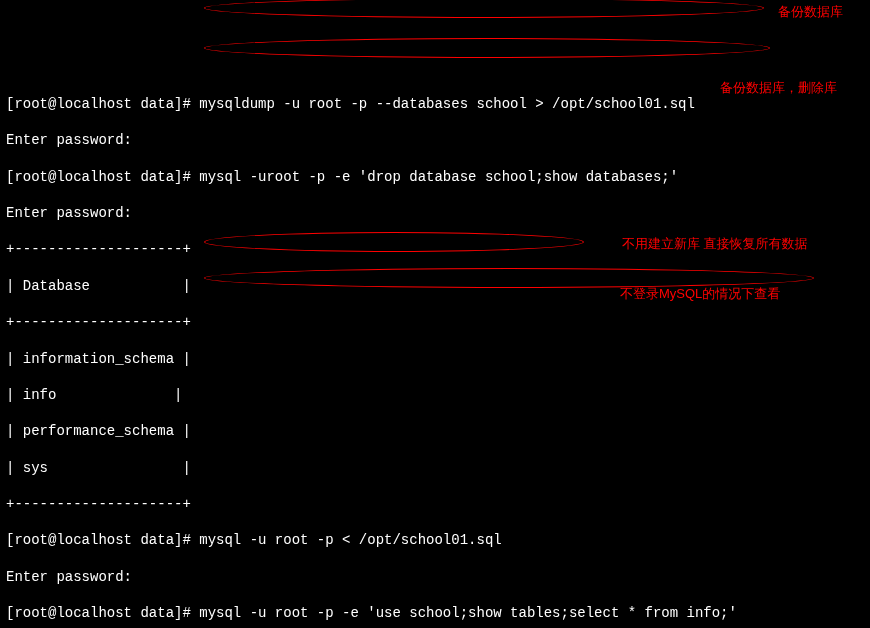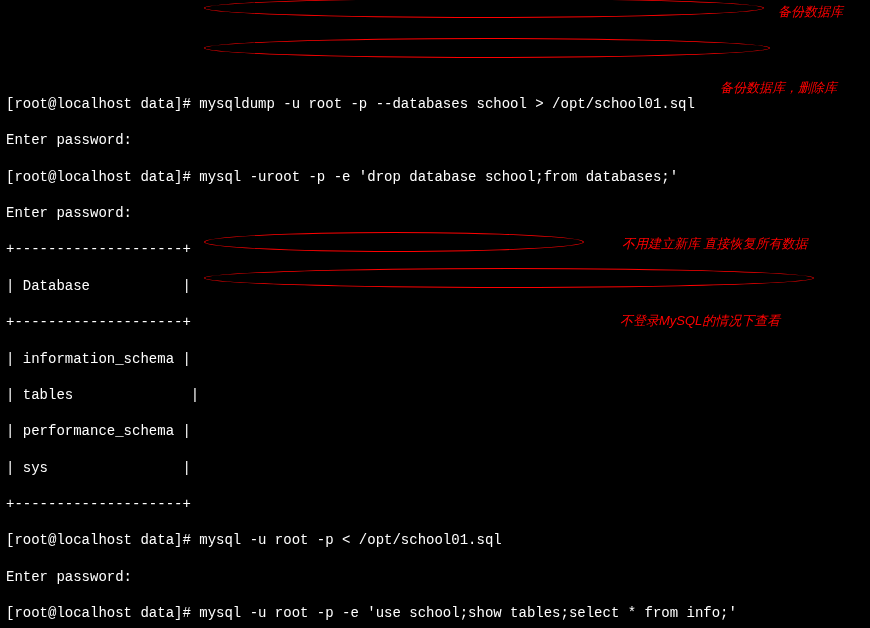--- a/index.html
+++ b/index.html
@@ -18,44 +18,43 @@
     }
     .line { display: block; }
     .prompt-root { color: #fff; }
     .user-input { color: #fff; }
     .annotation {
       position: absolute;
       color: #ff0000;
       font-family: "Microsoft YaHei", sans-serif;
       font-size: 13px;
       white-space: nowrap;
-      font-style: italic;
     }
     .oval {
       position: absolute;
       border: 1px solid #ff0000;
       border-radius: 50%;
       pointer-events: none;
     }
   </style>
 </head>
 <body>
 
 
 
 
 <span class="line"><span class="prompt-root">[root@localhost data]# </span><span class="user-input">mysqldump -u root -p --databases school &gt; /opt/school01.sql</span></span>
 <span class="line">Enter password:</span>
-<span class="line"><span class="prompt-root">[root@localhost data]# </span><span class="user-input">mysql -uroot -p -e 'drop database school;from databases;'</span></span>
+<span class="line"><span class="prompt-root">[root@localhost data]# </span><span class="user-input">mysql -uroot -p -e 'drop database school;show databases;'</span></span>
 <span class="line">Enter password:</span>
 <span class="line">+--------------------+</span>
 <span class="line">| Database           |</span>
 <span class="line">+--------------------+</span>
 <span class="line">| information_schema |</span>
-<span class="line">| tables              |</span>
+<span class="line">| info              |</span>
 <span class="line">| performance_schema |</span>
 <span class="line">| sys                |</span>
 <span class="line">+--------------------+</span>
 <span class="line"><span class="prompt-root">[root@localhost data]# </span><span class="user-input">mysql -u root -p &lt; /opt/school01.sql</span></span>
 <span class="line">Enter password:</span>
 <span class="line"><span class="prompt-root">[root@localhost data]# </span><span class="user-input">mysql -u root -p -e 'use school;show tables;select * from info;'</span></span>
 
 
 
 
@@ -71,21 +70,21 @@
 
 
 
 
 
 
 
 <div class="annotation" style="top:4px; left:778px;">备份数据库</div>
 <div class="annotation" style="top:80px; left:720px;">备份数据库，删除库</div>
 <div class="annotation" style="top:236px; left:622px;">不用建立新库 直接恢复所有数据</div>
-<div class="annotation" style="top:313px; left:620px;">不登录MySQL的情况下查看</div>
+<div class="annotation" style="top:286px; left:620px;">不登录MySQL的情况下查看</div>
 
 
 <div class="oval" style="top:-2px; left:204px; width:560px; height:20px;"></div>
 <div class="oval" style="top:38px; left:204px; width:566px; height:20px;"></div>
 <div class="oval" style="top:232px; left:204px; width:380px; height:20px;"></div>
 <div class="oval" style="top:268px; left:204px; width:610px; height:20px;"></div>
 
 
 
 

